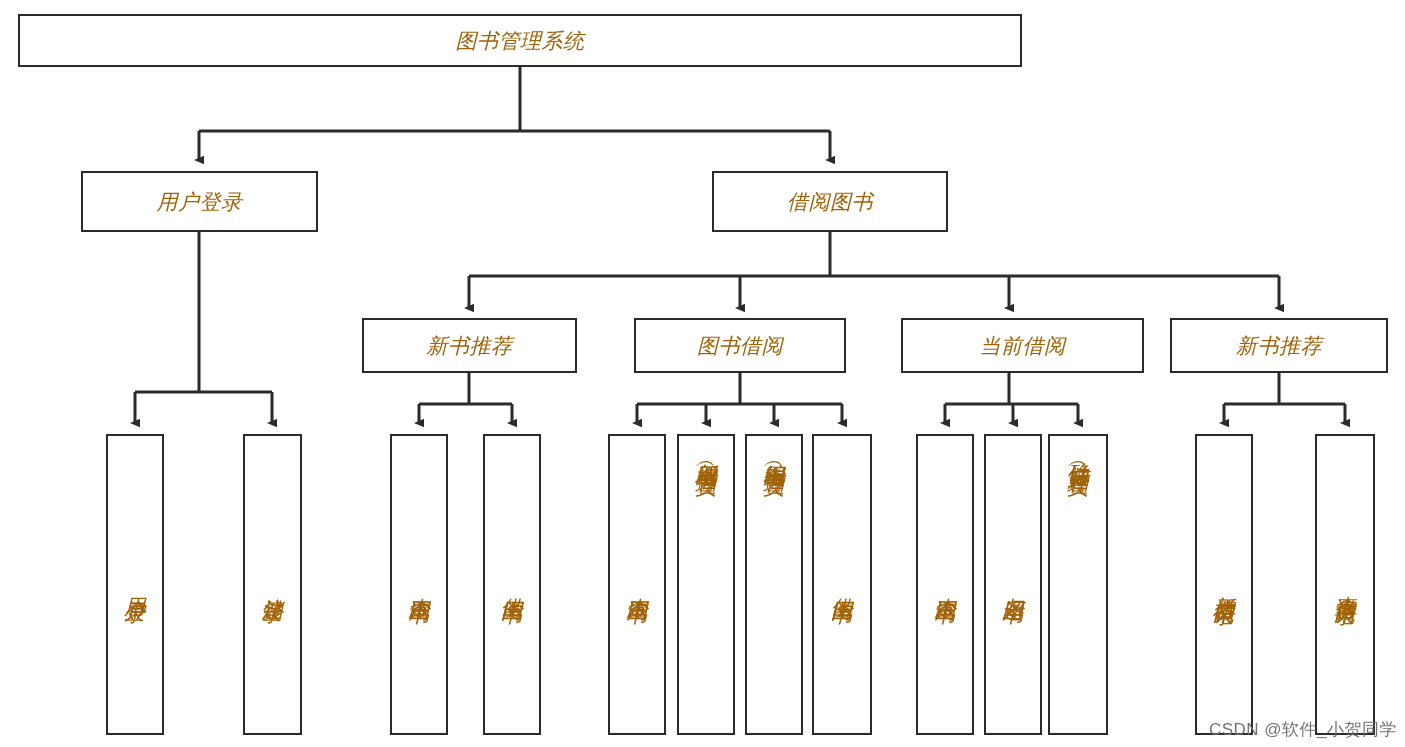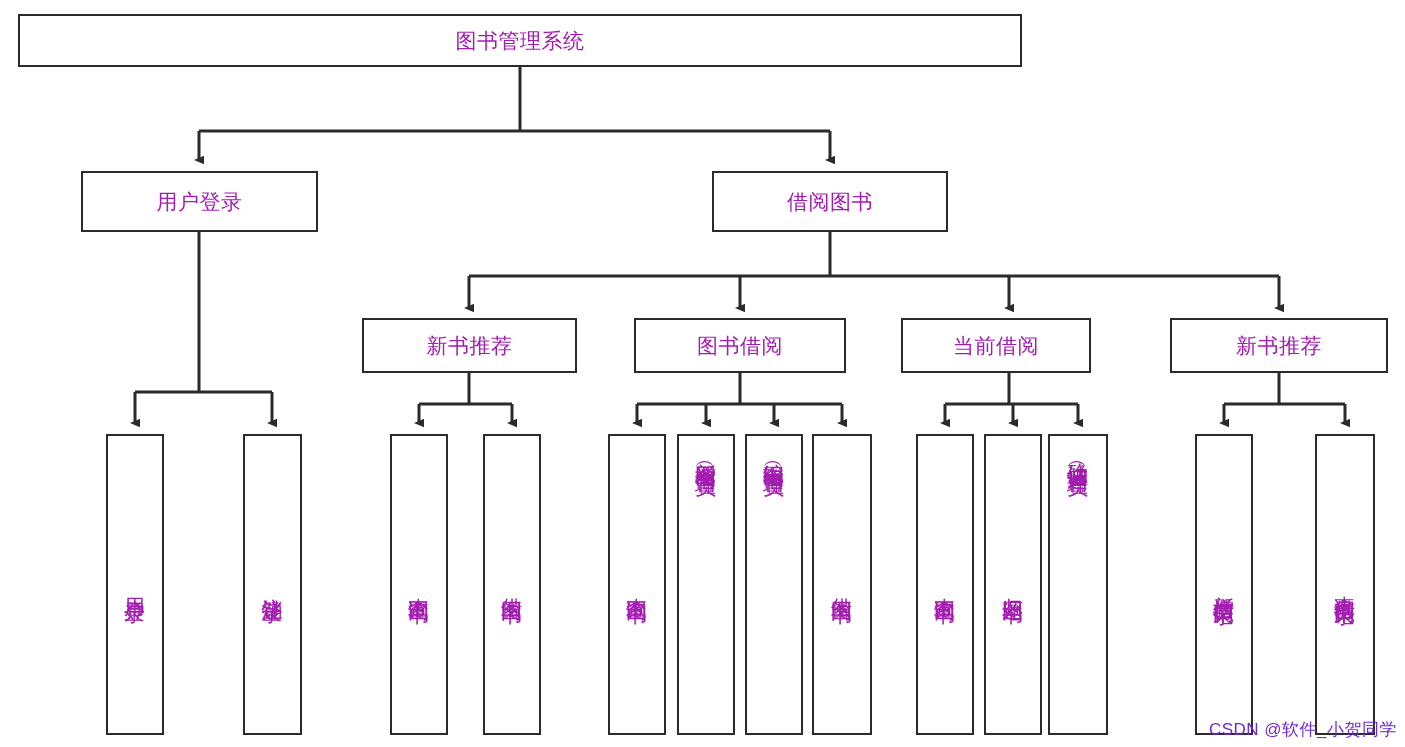--- a/index.html
+++ b/index.html
@@ -25,21 +25,22 @@
     height: 747px;
   }
   .node {
     position: absolute;
     box-sizing: border-box;
     border: 2px solid #2b2b2b;
     background: #ffffff;
     display: flex;
     align-items: center;
     justify-content: center;
-    color: #a21caf;
+    color: #a16207;
+    font-style: italic;
   }
   .node-label {
     display: block;
     text-align: center;
     line-height: 1.12;
     white-space: nowrap;
   }
   .node.horizontal .node-label {
     writing-mode: horizontal-tb;
     font-size: 21px;
@@ -58,21 +59,21 @@
   }
   .node.vertical.centered {
     align-items: center;
     padding-top: 0;
   }
   #watermark {
     position: absolute;
     right: 8px;
     bottom: 6px;
     font-size: 17px;
-    color: #6d28d9;
+    color: #737373;
     letter-spacing: 0.5px;
     white-space: nowrap;
     pointer-events: none;
   }
 </style>
 </head>
 <body>
 
 <div id="diagram-root">
 
@@ -137,21 +138,21 @@
   <div class="node horizontal" style="left:712px; top:171px; width:236px; height:61px;">
     <span class="node-label">借阅图书</span>
   </div>
 
   <div class="node horizontal" style="left:362px; top:318px; width:215px; height:55px;">
     <span class="node-label">新书推荐</span>
   </div>
   <div class="node horizontal" style="left:634px; top:318px; width:212px; height:55px;">
     <span class="node-label">图书借阅</span>
   </div>
-  <div class="node horizontal" style="left:901px; top:318px; width:190px; height:55px;">
+  <div class="node horizontal" style="left:901px; top:318px; width:243px; height:55px;">
     <span class="node-label">当前借阅</span>
   </div>
   <div class="node horizontal" style="left:1170px; top:318px; width:218px; height:55px;">
     <span class="node-label">新书推荐</span>
   </div>
 
   <div class="node vertical centered" style="left:106px; top:434px; width:58px; height:301px;">
     <span class="node-label">用户登录</span>
   </div>
   <div class="node vertical centered" style="left:243px; top:434px; width:59px; height:301px;">

